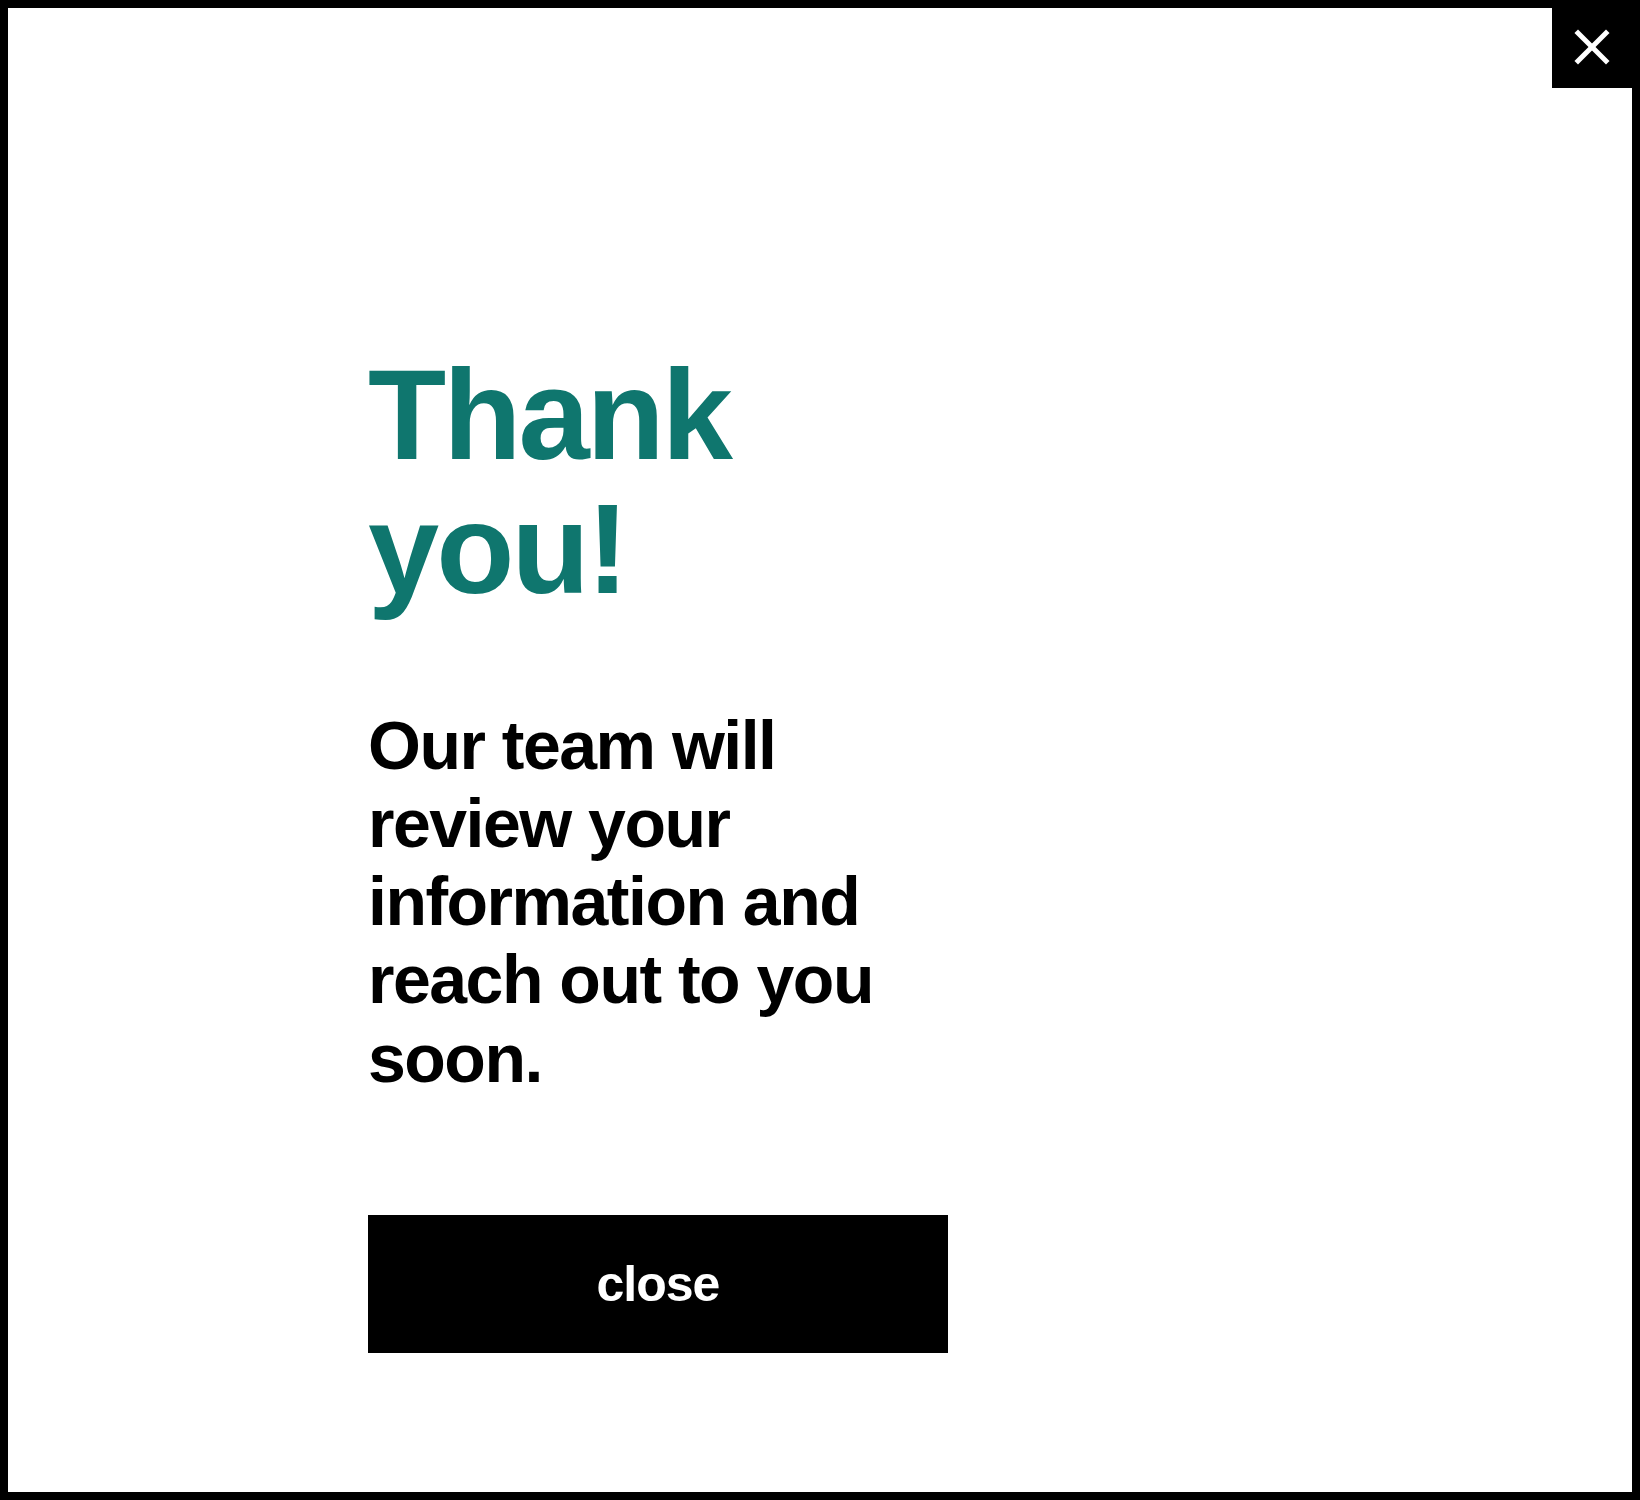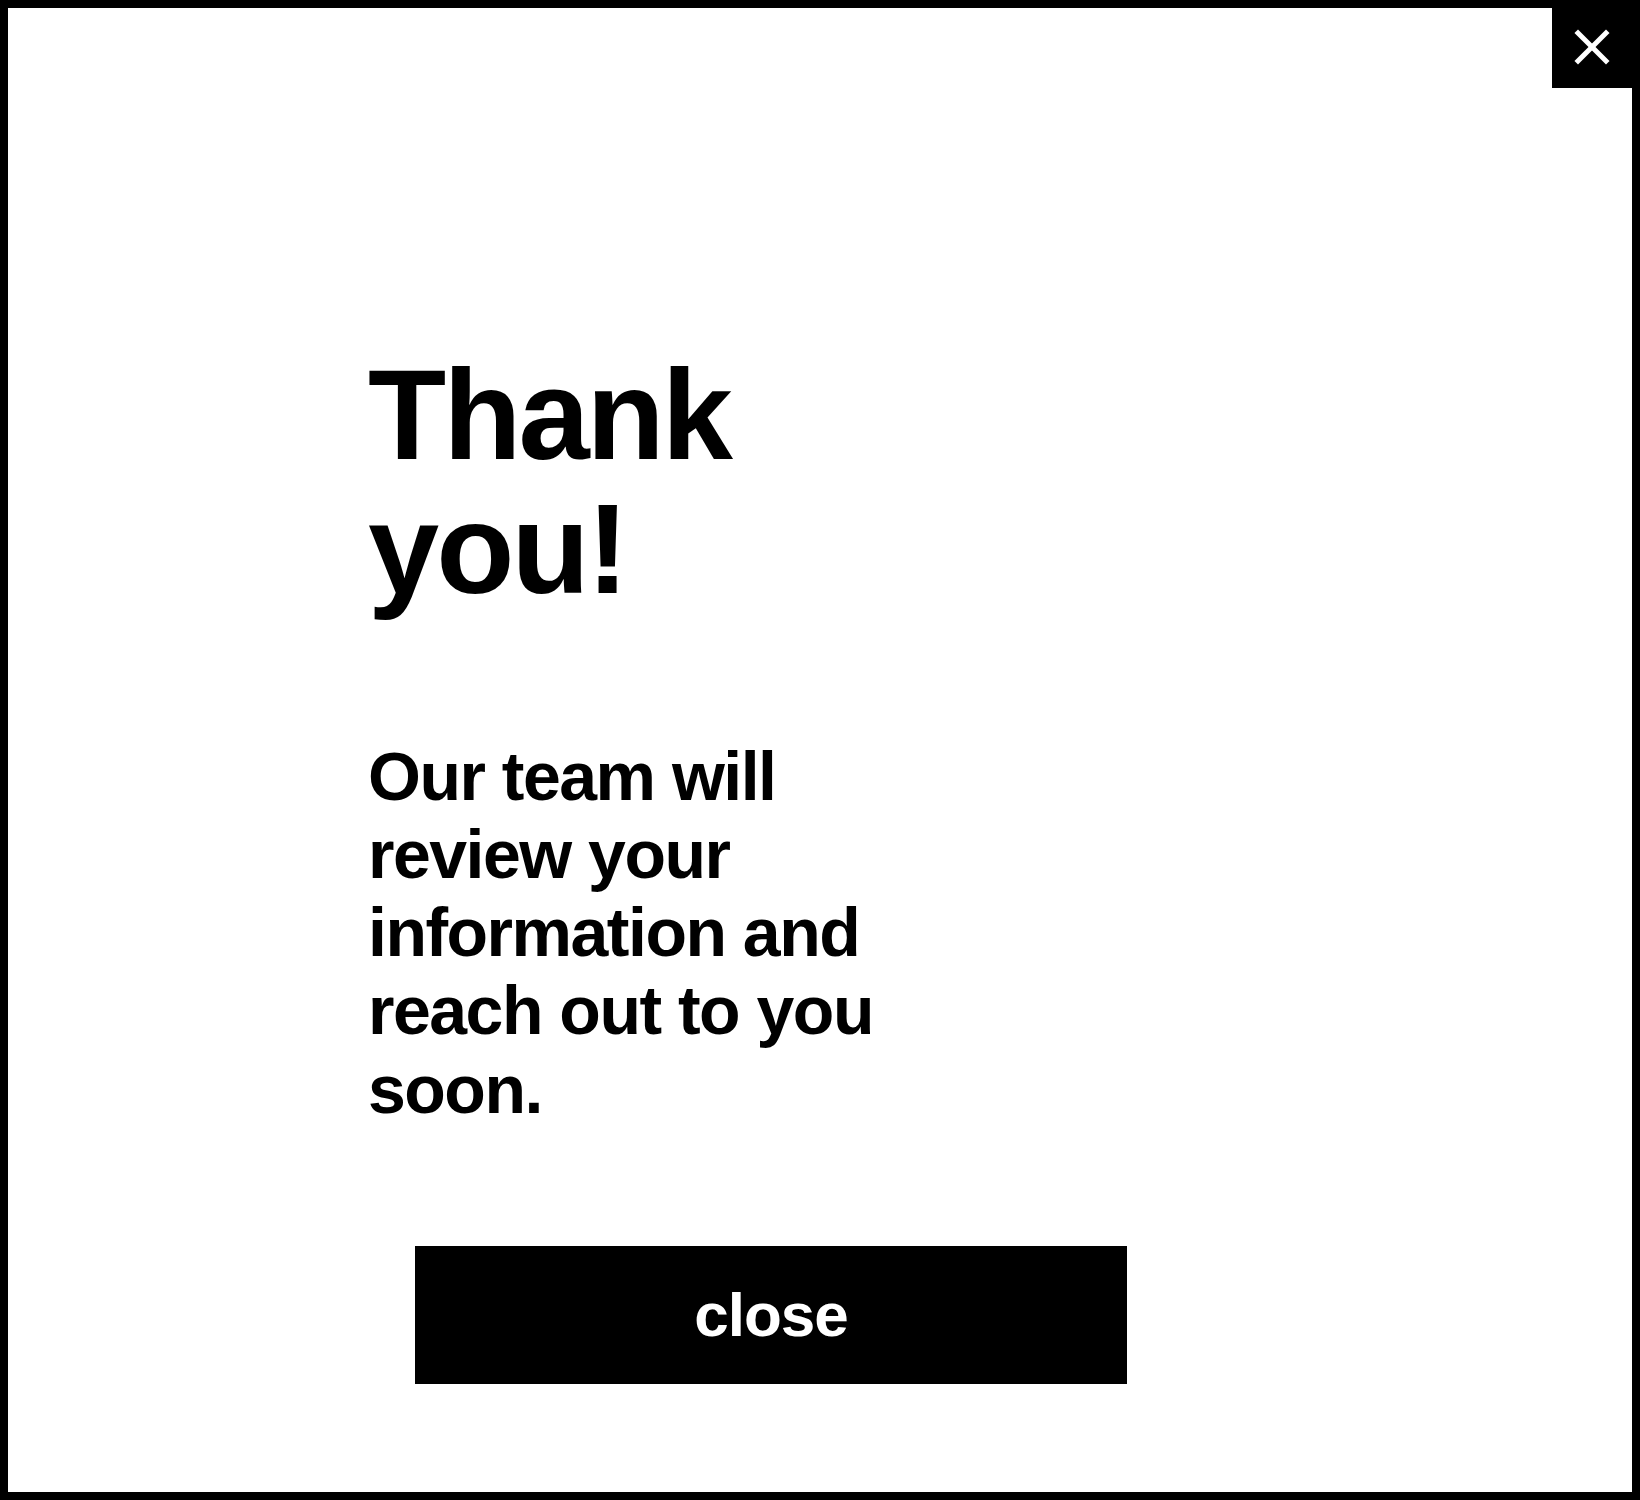--- a/index.html
+++ b/index.html
@@ -43,46 +43,45 @@
       stroke-width: 5;
       stroke-linecap: square;
     }
     .content {
       padding: 340px 360px 0 360px;
       max-width: 1320px;
     }
     .heading {
       font-size: 128px;
       font-weight: 700;
-      color: #000000;
+      color: #0f766e;
       letter-spacing: -3px;
       line-height: 1.05;
-      margin-bottom: 120px;
+      margin-bottom: 89px;
     }
     .subheading {
       font-size: 68px;
       font-weight: 700;
       color: #000;
       letter-spacing: -1.5px;
       line-height: 1.15;
       margin-bottom: 118px;
       max-width: 900px;
     }
     .close-btn {
-      width: 712px;
+      width: 580px;
       height: 138px;
       background: #000;
       color: #fff;
       border: none;
-      font-size: 62px;
+      font-size: 50px;
       font-weight: 700;
       letter-spacing: -1px;
       cursor: pointer;
       font-family: inherit;
-      margin-left: 47px;
     }
   </style>
 </head>
 <body>
 
 <div class="modal">
   <button class="close-icon-btn">
     <span>
       <svg viewBox="0 0 36 36">
         <line x1="4" y1="4" x2="32" y2="32"></line>

